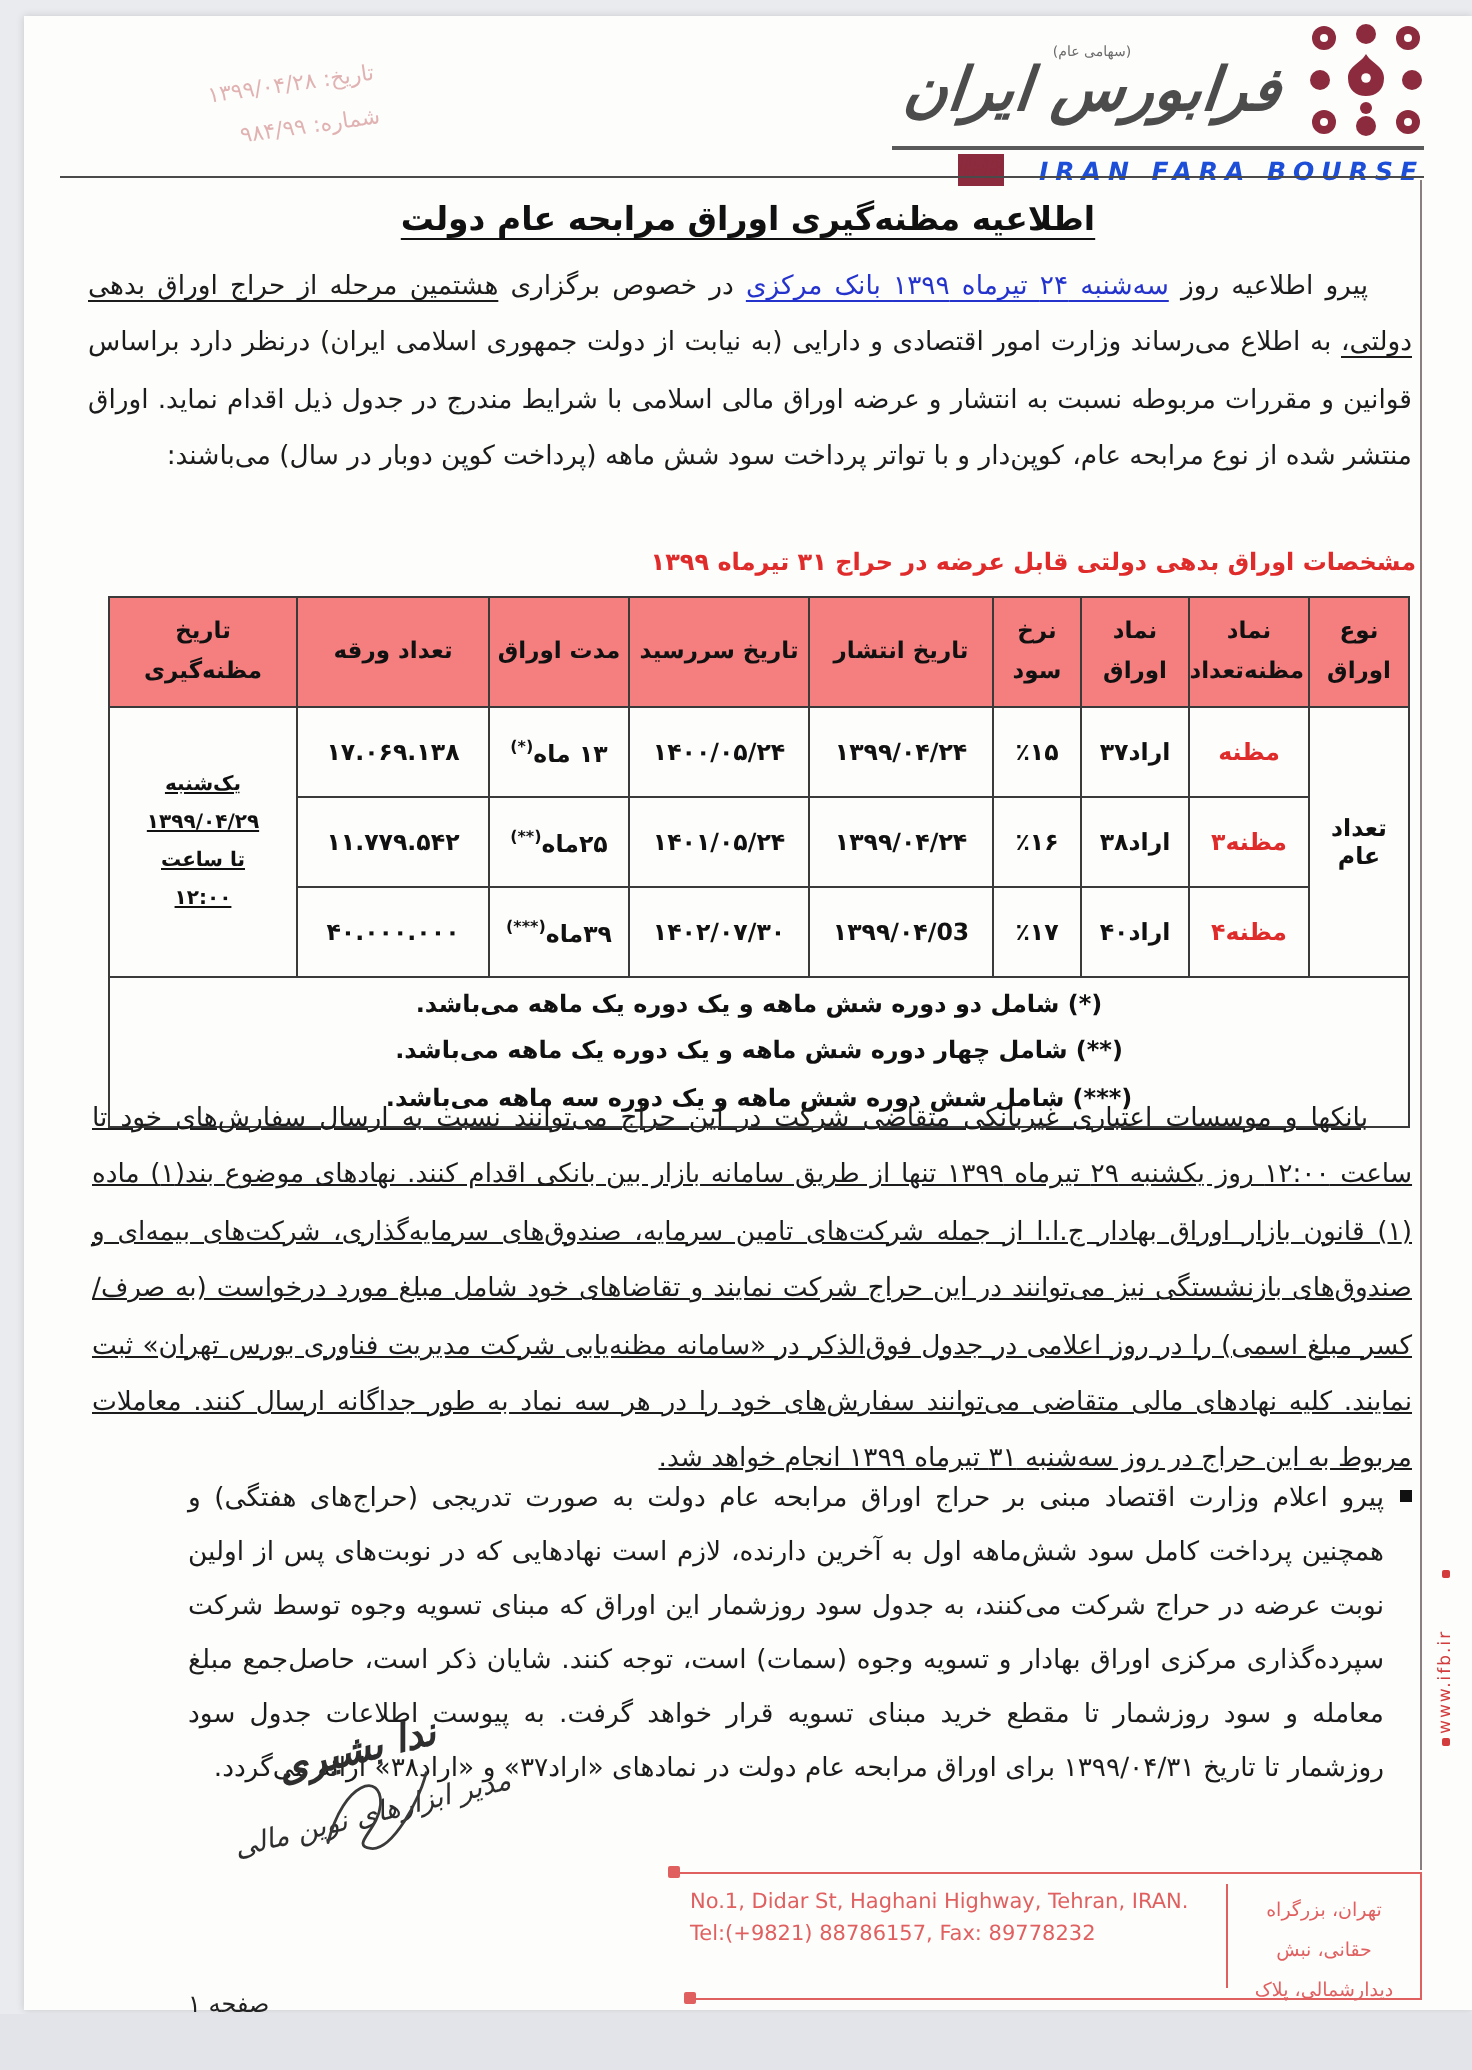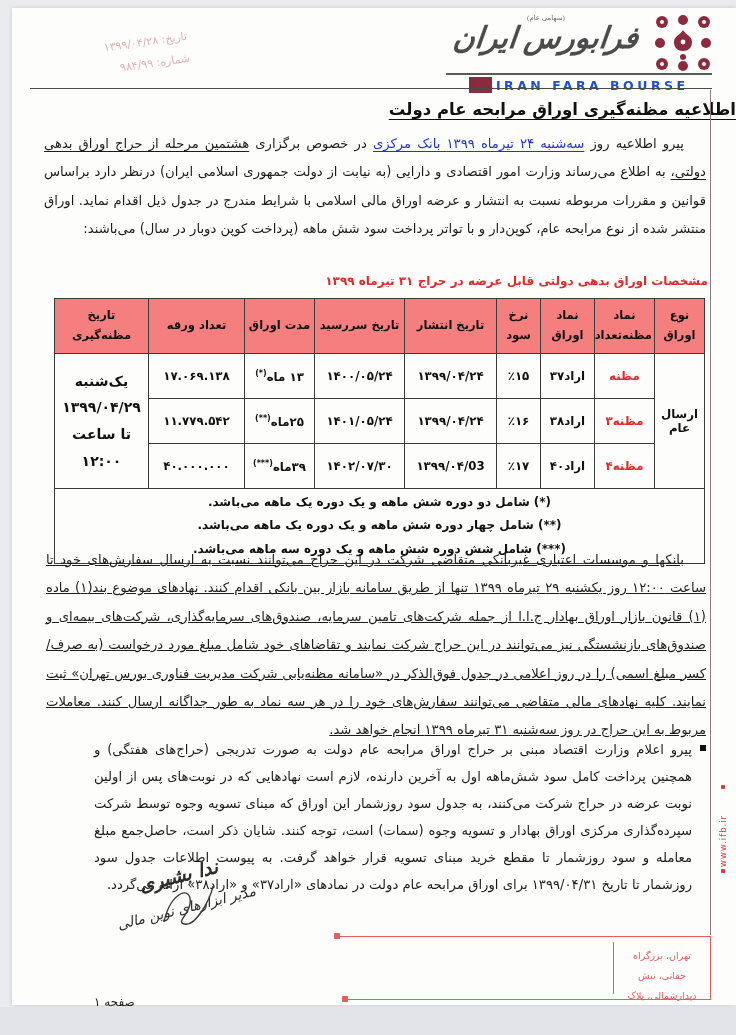--- a/index.html
+++ b/index.html
@@ -19,38 +19,38 @@
     transform:rotate(-8deg);color:#dca6a6;font-size:11px;line-height:22px;
     text-align:right;direction:rtl;opacity:.85;
   }
   .page-indicator{
     position:absolute;left:40px;top:40px;padding:4px 16px;
     background:rgba(242,244,248,.92);border-radius:12px;
     color:#8d939d;font-size:27px;font-weight:600;letter-spacing:1px;
   }
   
   .brand{position:absolute;right:24px;top:6px;width:266px;direction:rtl;}
-  .brand-top{display:flex;align-items:flex-start;justify-content:flex-start;gap:8px;height:56px;font-family:Liberation Serif, serif;}
+  .brand-top{display:flex;align-items:center;justify-content:flex-start;gap:8px;height:56px;}
   .emblem{flex:0 0 auto;}
   .brand-fa-wrap{text-align:center;flex:1;}
   .brand-note{font-size:7px;color:#6b6b6b;display:block;margin-bottom:-2px;}
   .brand-fa{
     font-size:30px;font-weight:bold;font-style:italic;color:#4c4c4c;
     transform:skewX(-6deg);display:inline-block;letter-spacing:-1px;
   }
   .brand-en{
     border-top:2px solid #5a5a5a;margin-top:3px;padding-top:2px;
-    display:flex;direction:ltr;align-items:center;gap:4px;justify-content:center;
+    display:flex;direction:ltr;align-items:center;gap:18px;justify-content:flex-end;font-style:italic;
   }
   .brand-abbr{color:#8c2b3d;font-weight:bold;font-size:14px;letter-spacing:-1px;background:linear-gradient(#8c2b3d,#8c2b3d);-webkit-text-stroke:.5px #8c2b3d;}
   .brand-en-text{color:#1d4ed8;font-weight:bold;font-size:12.5px;letter-spacing:3.5px;}
   .header-rule{position:absolute;left:18px;right:24px;top:80px;height:0;border-top:1.6px solid #4a4a4a;}
   
   .doc-title{
-    position:absolute;top:92px;left:0;right:0;text-align:right;direction:rtl;
+    position:absolute;top:92px;left:0;right:0;text-align:center;direction:rtl;
     font-size:16.5px;font-weight:bold;color:#111;
   }
   .doc-title span{text-decoration:underline;text-underline-offset:4px;}
   
   .para{
     position:absolute;direction:rtl;text-align:justify;color:#1c1c1c;
     font-size:13.2px;line-height:2.15;
   }
   .p1{top:122px;right:30px;left:32px;text-indent:22px;}
   .link-blue{color:#2433cc;text-decoration:underline;text-underline-offset:3px;}
@@ -63,21 +63,21 @@
   table.specs{
     position:absolute;top:290px;right:31px;width:650px;direction:rtl;
     border-collapse:collapse;table-layout:fixed;
     font-size:11.8px;color:#111;
   }
   table.specs th,table.specs td{border:1px solid #3a3a3a;padding:2px 2px;text-align:center;vertical-align:middle;}
   table.specs th{background:#f57f7f;font-weight:bold;height:50px;font-size:11.5px;line-height:1.7;}
   table.specs td{height:40px;font-weight:bold;}
   td.red{color:#e02b2b;font-weight:bold;}
   .ltr{direction:ltr;unicode-bidi:isolate;}
-  td.qdate{font-weight:bold;line-height:1.9;font-size:14px;}
+  td.qdate{font-weight:bold;line-height:1.9;font-size:10px;text-decoration:underline;}
   sup.mark{font-size:8px;vertical-align:super;}
   td.fnotes{
     text-align:right;direction:rtl;font-weight:normal;font-size:12px;
     padding:8px 14px;line-height:1.95;height:auto;
   }
   
   .p2{top:538px;right:30px;left:34px;text-indent:22px;text-decoration:underline;}
   .bullet-wrap{position:absolute;top:728px;right:30px;left:34px;direction:rtl;display:flex;gap:8px;margin-left:48px;}
   .bullet-square{flex:0 0 auto;width:6px;height:6px;background:#111;margin-top:9px;}
   .bullet-text{text-align:justify;color:#1c1c1c;font-size:13.2px;line-height:2.05;}
@@ -187,21 +187,21 @@
       <th>نماد مظنه‌تعداد</th>
       <th>نماد اوراق</th>
       <th>نرخ سود</th>
       <th>تاریخ انتشار</th>
       <th>تاریخ سررسید</th>
       <th>مدت اوراق</th>
       <th>تعداد ورقه</th>
       <th>تاریخ مظنه‌گیری</th>
     </tr>
     <tr>
-      <td rowspan="3">ارسال عام</td>
+      <td rowspan="3">تعداد عام</td>
       <td class="red">مظنه</td>
       <td>اراد۳۷</td>
       <td><span class="ltr"><span>٪</span><span>۱۵</span></span></td>
       <td class="ltr">۱۳۹۹/۰۴/۲۴</td>
       <td class="ltr">۱۴۰۰/۰۵/۲۴</td>
       <td><span>۱۳ ماه</span><sup class="mark">(*)</sup></td>
       <td class="ltr">۱۷.۰۶۹.۱۳۸</td>
       <td rowspan="3" class="qdate">
         <div>یک‌شنبه</div>
         <div class="ltr">۱۳۹۹/۰۴/۲۹</div>
@@ -261,20 +261,24 @@
     <span class="dot"></span>
   </div>
 
   <div class="footer-topline"></div>
   <div class="footer-botline"></div>
   <div class="footer-vline"></div>
   <span class="f-bullet" style="left:322px;top:925px;"></span>
   <span class="f-bullet" style="left:330px;top:988px;"></span>
   <div class="footer-divider"></div>
 
+  <div class="footer-en">
+    <div>No.1, Didar St, Haghani Highway, Tehran, IRAN.</div>
+    <div>Tel:(+9821) 88786157, Fax: 89778232</div>
+  </div>
   <div class="footer-fa">
     <div>تهران، بزرگراه حقانی، نبش دیدارشمالی، پلاک ۱</div>
     <div>تلفن: ۸۸۷۸۶۱۵۷    نمابر: ۸۹۷۷۸۲۳۲</div>
   </div>
 
 </div>
 
 <div class="bottom-band"></div>
 
 </body></html>

